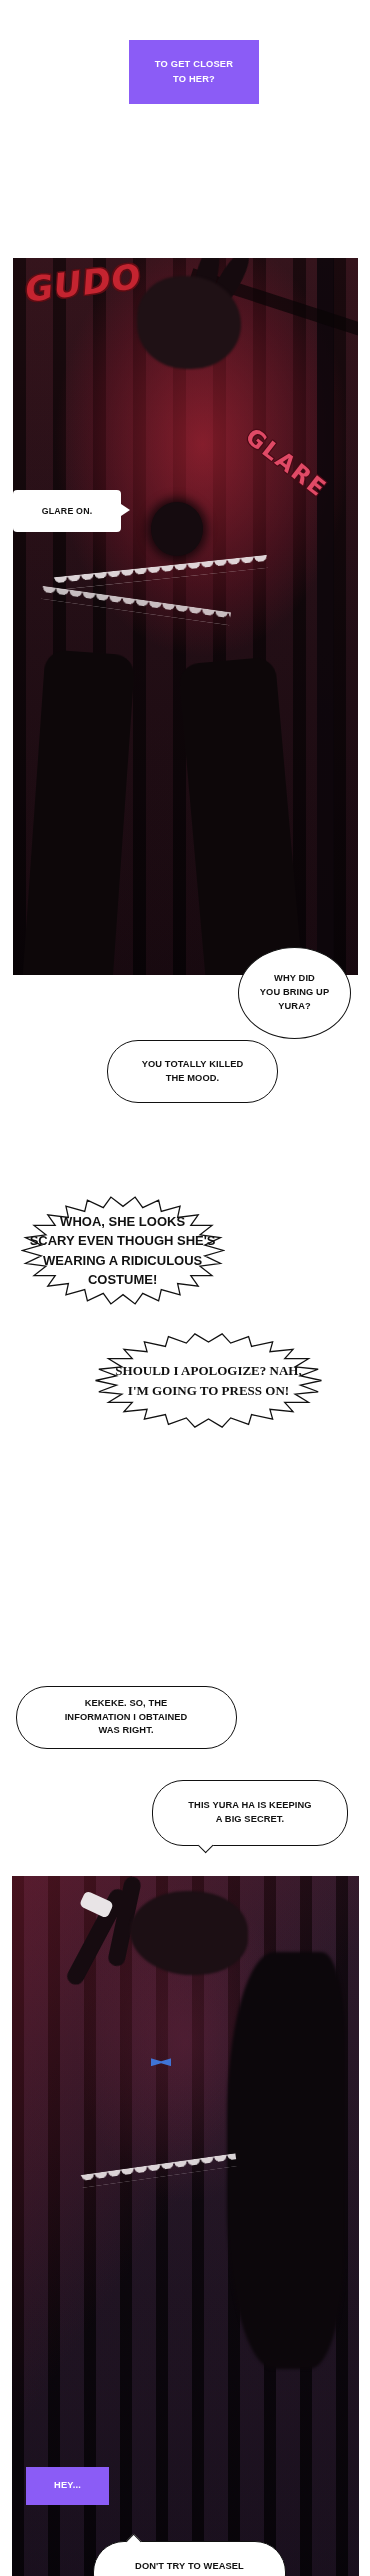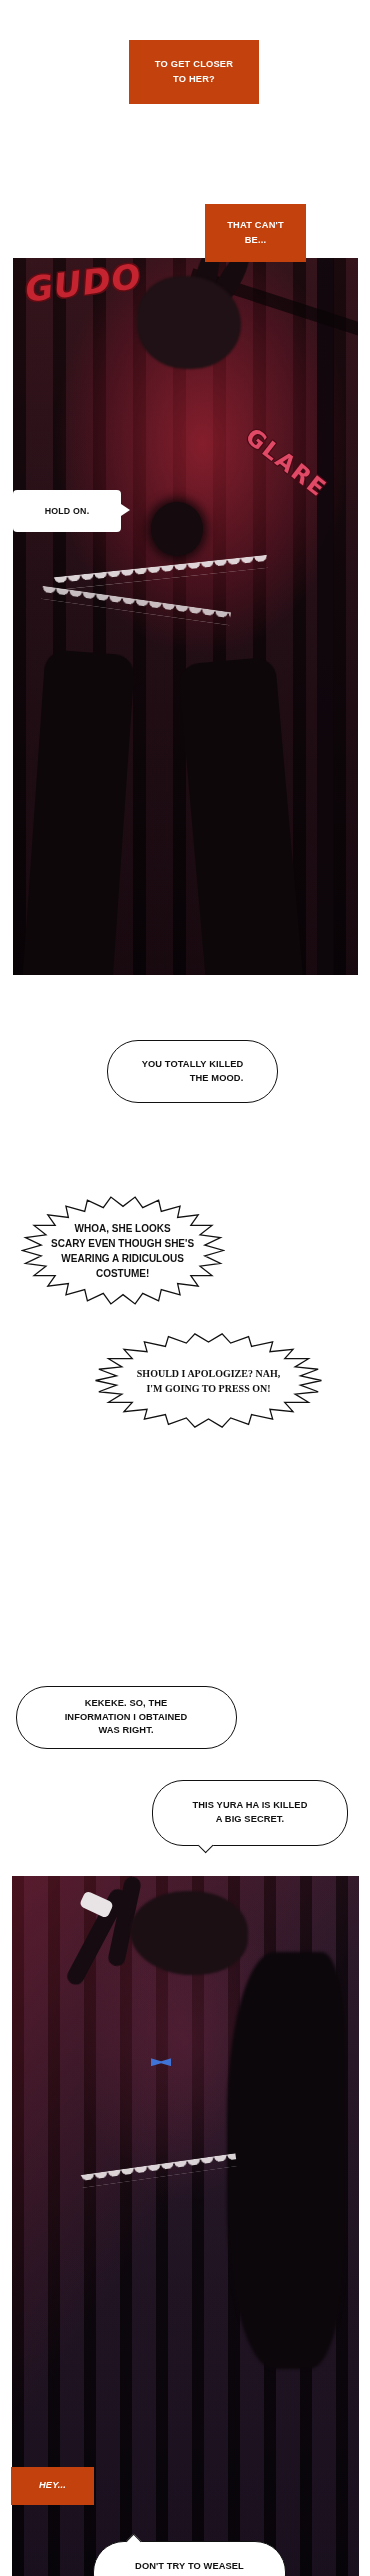--- a/index.html
+++ b/index.html
@@ -1,40 +1,40 @@
 <!DOCTYPE html>
 <html style="font-size:8.2px"><head>
 <meta charset="utf-8">
 <style>
   html,body{margin:0;padding:0;background:#ffffff;}
   .page{position:relative;width:371px;height:2639px;background:#ffffff;font-family:"Liberation Sans",sans-serif;overflow:hidden;margin:0 auto;}
   .abs{position:absolute;}
 
   
-  .caption{position:absolute;background:#c2410c;color:#ffffff;display:flex;align-items:center;justify-content:center;
+  .caption{position:absolute;background:#8b5cf6;color:#ffffff;display:flex;align-items:center;justify-content:center;
     text-align:center;white-space:pre-line;font-weight:bold;font-size:9.3px;line-height:1.65;letter-spacing:0.2px;z-index:6;}
 
   
   .bubble{position:absolute;background:#ffffff;border:1.5px solid #111111;color:#111111;display:flex;align-items:center;justify-content:center;
     text-align:center;white-space:pre-line;font-weight:bold;font-size:9.3px;line-height:1.5;letter-spacing:0.1px;z-index:5;box-sizing:border-box;}
   .r-ell{border-radius:50%;}
   .r-big{border-radius:31px;}
   .tail-down::after{content:"";position:absolute;bottom:-6.2px;left:24%;width:10.3px;height:10.3px;background:#fff;
     border-right:1.5px solid #111;border-bottom:1.5px solid #111;transform:rotate(45deg);}
   .tail-up::before{content:"";position:absolute;top:-6.2px;left:18%;width:10.3px;height:10.3px;background:#fff;
     border-left:1.5px solid #111;border-top:1.5px solid #111;transform:rotate(45deg);}
 
   
   .holdon{position:absolute;left:13px;top:490px;width:108px;height:42px;background:#ffffff;color:#111111;border-radius:4.1px;
     display:flex;align-items:center;justify-content:center;font-weight:bold;font-size:8.8px;letter-spacing:0.2px;z-index:7;}
   .holdon::after{content:"";position:absolute;left:100%;top:34%;border:6.2px solid transparent;border-left:9.3px solid #ffffff;}
 
   
   .spiky{position:absolute;display:flex;align-items:center;justify-content:center;text-align:center;white-space:pre-line;
-    font-weight:bold;font-size:10px;line-height:1.5;color:#111;z-index:5;}
+    font-weight:bold;font-size:13px;line-height:1.5;color:#111;z-index:5;}
   .burst{position:absolute;left:0;top:0;z-index:-1;}
 
   
   .sfx{position:absolute;font-family:"DejaVu Sans",sans-serif;font-weight:bold;z-index:7;}
   .gudo{left:23px;top:270px;font-size:34px;font-style:italic;letter-spacing:1px;transform:rotate(-7deg);transform-origin:left top;
     text-shadow:1.3px 1.3px 0 #5e0d14,-1.3px 1.3px 0 #5e0d14,1.3px -1.3px 0 #5e0d14,-1.3px -1.3px 0 #5e0d14;}
   .glare{left:257px;top:423px;font-size:23px;letter-spacing:2.1px;transform:rotate(38deg);transform-origin:left top;
     text-shadow:1px 1px 0 #4a0a16,-1px 1px 0 #4a0a16,1px -1px 0 #4a0a16,-1px -1px 0 #4a0a16;}
 
   
@@ -78,69 +78,70 @@
   .bow{left:40%;top:24%;width:20.6px;height:8.2px;background:#3f74d6;
     clip-path:polygon(0 0,50% 38%,100% 0,100% 100%,50% 62%,0 100%);}
 </style>
 </head>
 <body>
 
 <div class="page">
 
   <div class="caption" style="left:129px;top:40px;width:130px;height:64px;">TO GET CLOSER
 TO HER?</div>
-  <div class="caption" style="left:205px;top:204px;width:101px;height:58px;">THAT CAN'T
-BE...</div>
 
   <div class="panel p1">
     <div class="abs pole"></div>
     <div class="abs beam"></div>
     <div class="abs ear ear1"></div>
     <div class="abs ear ear2"></div>
     <div class="abs hair1"></div>
     <div class="abs tailpuff"></div>
     <div class="abs frill frill1"></div>
     <div class="abs frill frill2"></div>
     <div class="abs stocking stk1"></div>
     <div class="abs stocking stk2"></div>
   </div>
 
   <div class="sfx gudo" style="color: rgb(196, 36, 48);">GUDO</div>
   <div class="sfx glare" style="color: rgb(224, 74, 102);">GLARE</div>
 
-  <div class="holdon">HOLD ON.</div>
+  <div class="holdon">GLARE ON.</div>
 
-  <div class="bubble r-big" style="left:107px;top:1040px;width:171px;height:63px;text-align:right;">YOU TOTALLY KILLED
+  <div class="bubble r-ell" style="left:238px;top:947px;width:113px;height:92px;">WHY DID
+YOU BRING UP
+YURA?</div>
+  <div class="bubble r-big" style="left:107px;top:1040px;width:171px;height:63px;">YOU TOTALLY KILLED
 THE MOOD.</div>
 
   <div class="spiky" style="left:20.6px;top:1195px;width:204px;height:111px;"><svg class="burst" width="204" height="111" viewBox="0 0 396 215">
         <polygon points="393.0,107.5 356.7,117.8 387.3,132.5 347.5,137.9 370.7,156.1 329.6,156.2 344.0,176.8 304.0,171.6 308.8,193.5 272.3,183.4 267.1,205.2 236.3,190.7 221.5,211.2 198.0,193.2 174.5,211.2 159.7,190.7 128.9,205.2 123.7,183.4 87.2,193.5 92.0,171.6 52.0,176.8 66.4,156.2 25.3,156.1 48.5,137.9 8.7,132.5 39.3,117.8 3.0,107.5 39.3,97.2 8.7,82.5 48.5,77.1 25.3,58.9 66.4,58.8 52.0,38.2 92.0,43.4 87.2,21.5 123.7,31.6 128.9,9.8 159.7,24.3 174.5,3.8 198.0,21.8 221.5,3.8 236.3,24.3 267.1,9.8 272.3,31.6 308.8,21.5 304.0,43.4 344.0,38.2 329.6,58.8 370.7,58.9 347.5,77.1 387.3,82.5 356.7,97.2" fill="#ffffff" stroke="#111111" stroke-width="2.5"></polygon>
       </svg>WHOA, SHE LOOKS
 SCARY EVEN THOUGH SHE'S
 WEARING A RIDICULOUS
 COSTUME!</div>
   <div class="spiky" style="left:94px;top:1332px;width:229px;height:97px;font-family:Liberation Serif, serif;"><svg class="burst" width="229" height="97" viewBox="0 0 444 188">
         <polygon points="441.0,94.0 400.3,103.0 434.6,115.8 389.9,120.5 415.9,136.3 369.8,136.4 385.9,154.3 341.1,149.9 346.4,168.9 305.5,160.1 299.7,179.1 265.0,166.5 248.4,184.3 222.0,168.6 195.6,184.3 179.0,166.5 144.3,179.1 138.5,160.1 97.6,168.9 102.9,149.9 58.1,154.3 74.2,136.4 28.1,136.3 54.1,120.5 9.4,115.8 43.7,103.0 3.0,94.0 43.7,85.0 9.4,72.2 54.1,67.5 28.1,51.7 74.2,51.6 58.1,33.7 102.9,38.1 97.6,19.1 138.5,27.9 144.3,8.9 179.0,21.5 195.6,3.7 222.0,19.4 248.4,3.7 265.0,21.5 299.7,8.9 305.5,27.9 346.4,19.1 341.1,38.1 385.9,33.7 369.8,51.6 415.9,51.7 389.9,67.5 434.6,72.2 400.3,85.0" fill="#ffffff" stroke="#111111" stroke-width="2.5"></polygon>
       </svg>SHOULD I APOLOGIZE? NAH,
 I'M GOING TO PRESS ON!</div>
 
   <div class="bubble r-big" style="left:15.5px;top:1686px;width:221px;height:63px;">KEKEKE. SO, THE
 INFORMATION I OBTAINED
 WAS RIGHT.</div>
-  <div class="bubble r-big tail-down" style="left:152px;top:1780px;width:196px;height:66px;">THIS YURA HA IS KILLED
+  <div class="bubble r-big tail-down" style="left:152px;top:1780px;width:196px;height:66px;">THIS YURA HA IS KEEPING
 A BIG SECRET.</div>
 
   <div class="panel p2">
     <div class="abs arm arm1"></div>
     <div class="abs arm arm2"></div>
     <div class="abs cuff"></div>
     <div class="abs hair2"></div>
     <div class="abs suit"></div>
     <div class="abs bow"></div>
     <div class="abs frill frill3"></div>
   </div>
 
-  <div class="caption" style="left:11px;top:2467px;width:83px;height:38px;font-style:italic;">HEY...</div>
+  <div class="caption" style="left:26px;top:2467px;width:83px;height:38px;">HEY...</div>
   <div class="bubble r-big tail-up" style="left:93px;top:2541px;width:193px;height:65px;">DON'T TRY TO WEASEL
 OUT OF THIS.</div>
 
 </div>
 
 
 </body></html>

